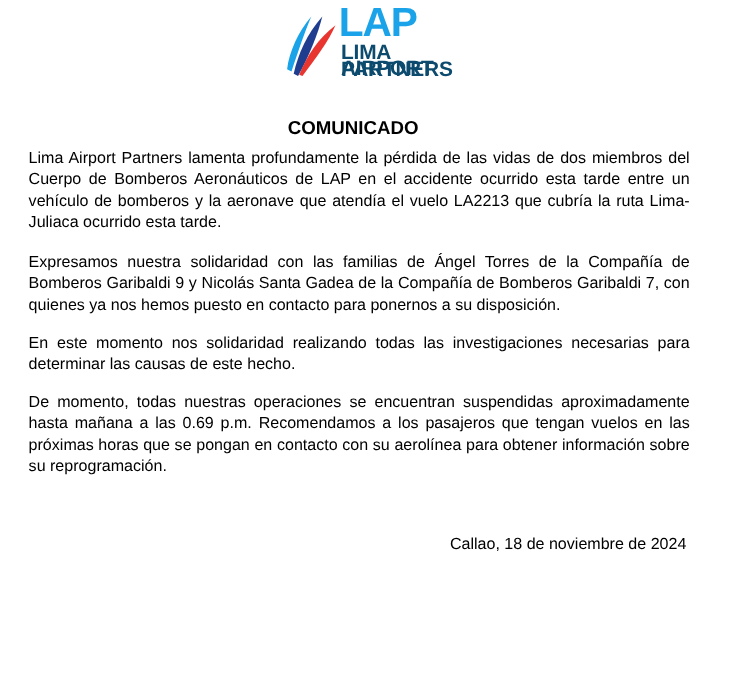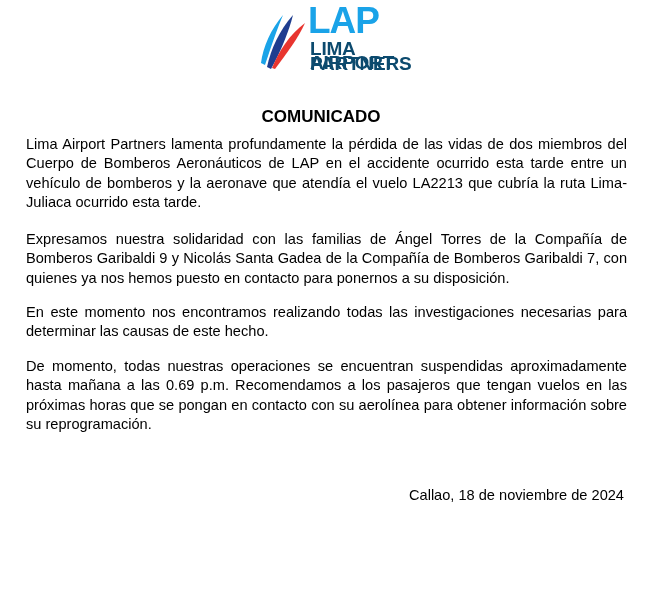--- a/index.html
+++ b/index.html
@@ -99,16 +99,16 @@
   </svg>
   <div class="lap">LAP</div>
   <div class="sub sub1">LIMA AIRPORT</div>
   <div class="sub sub2">PARTNERS</div>
 </div>
 
 <div class="title">COMUNICADO</div>
 
 <p class="para p1">Lima Airport Partners lamenta profundamente la pérdida de las vidas de dos miembros del Cuerpo de Bomberos Aeronáuticos de LAP en el accidente ocurrido esta tarde entre un vehículo de bomberos y la aeronave que atendía el vuelo LA2213 que cubría la ruta Lima-Juliaca ocurrido esta tarde.</p>
 <p class="para p2">Expresamos nuestra solidaridad con las familias de Ángel Torres de la Compañía de Bomberos Garibaldi 9 y Nicolás Santa Gadea de la Compañía de Bomberos Garibaldi 7, con quienes ya nos hemos puesto en contacto para ponernos a su disposición.</p>
-<p class="para p3">En este momento nos encontramos realizando todas las investigaciones necesarias para determinar las causas de este hecho.</p>
+<p class="para p3">En este momento nos solidaridad realizando todas las investigaciones necesarias para determinar las causas de este hecho.</p>
 <p class="para p4">De momento, todas nuestras operaciones se encuentran suspendidas aproximadamente hasta mañana a las 0.69 p.m. Recomendamos a los pasajeros que tengan vuelos en las próximas horas que se pongan en contacto con su aerolínea para obtener información sobre su reprogramación.</p>
 
 <div class="date">Callao, 18 de noviembre de 2024</div>
 
 </body></html>

